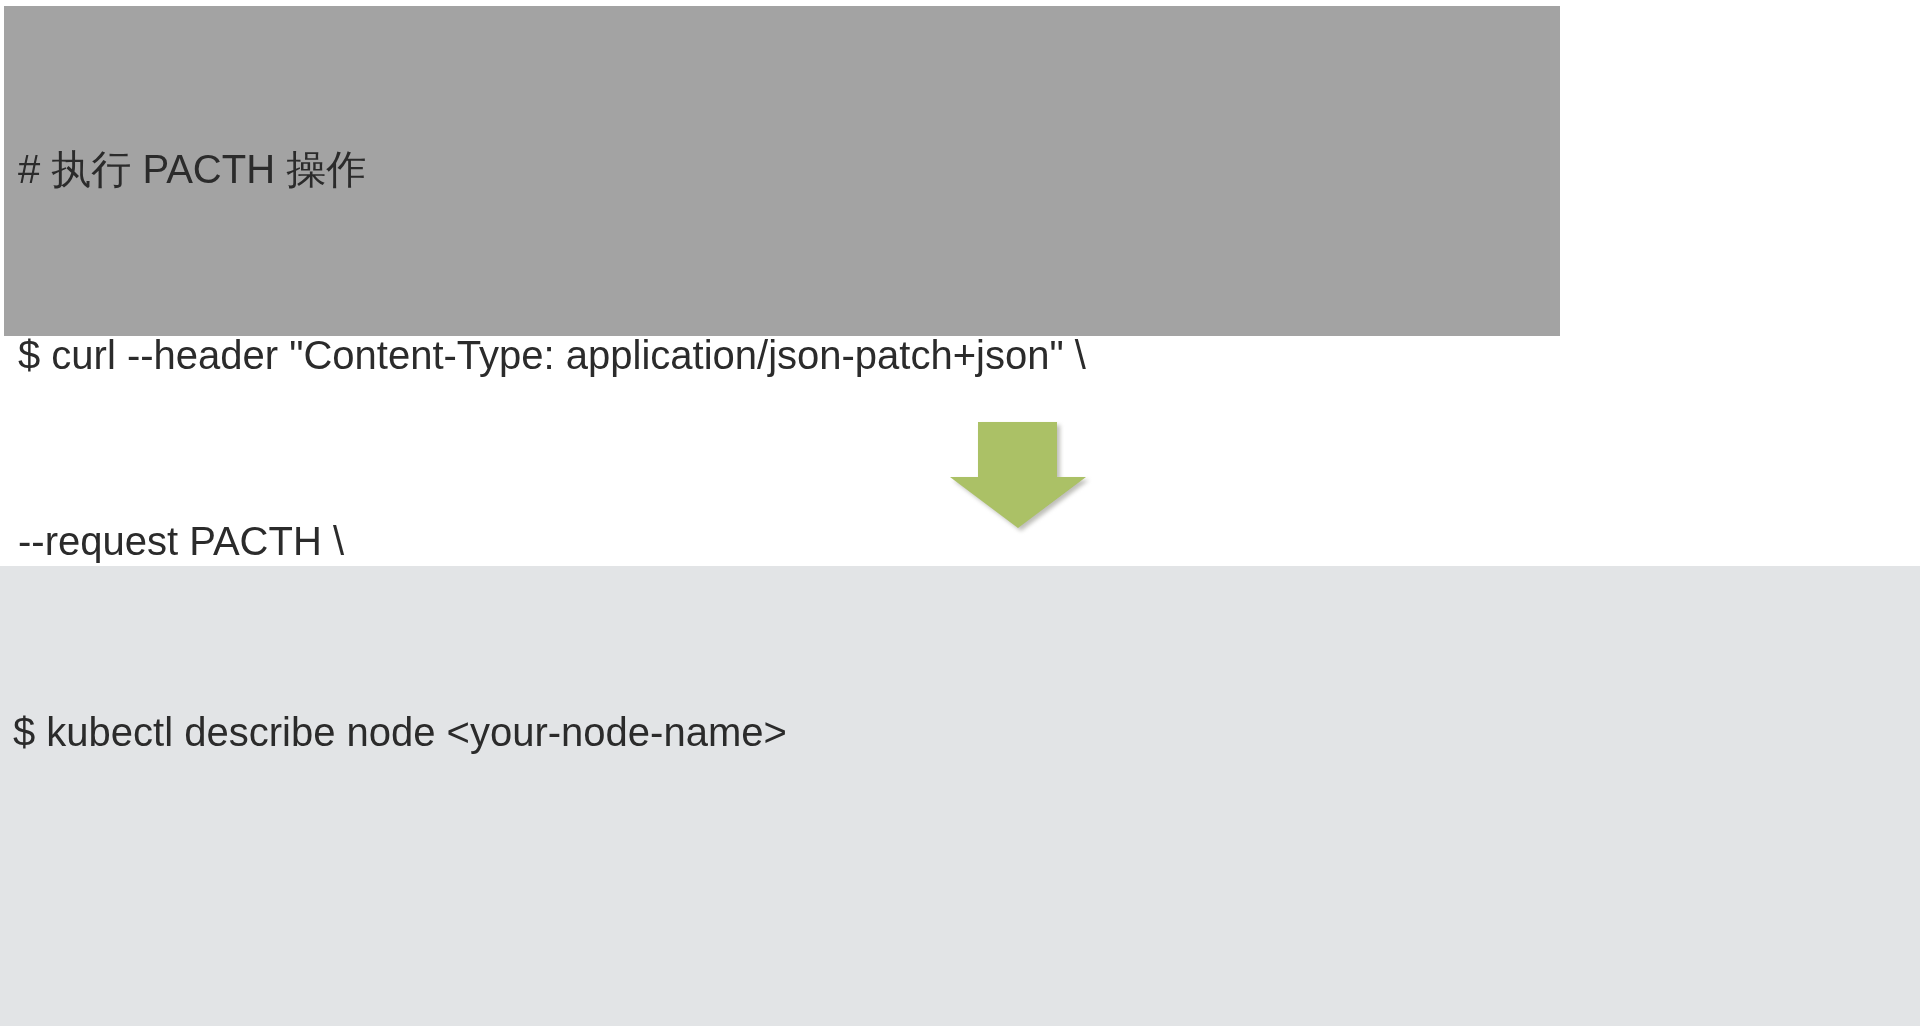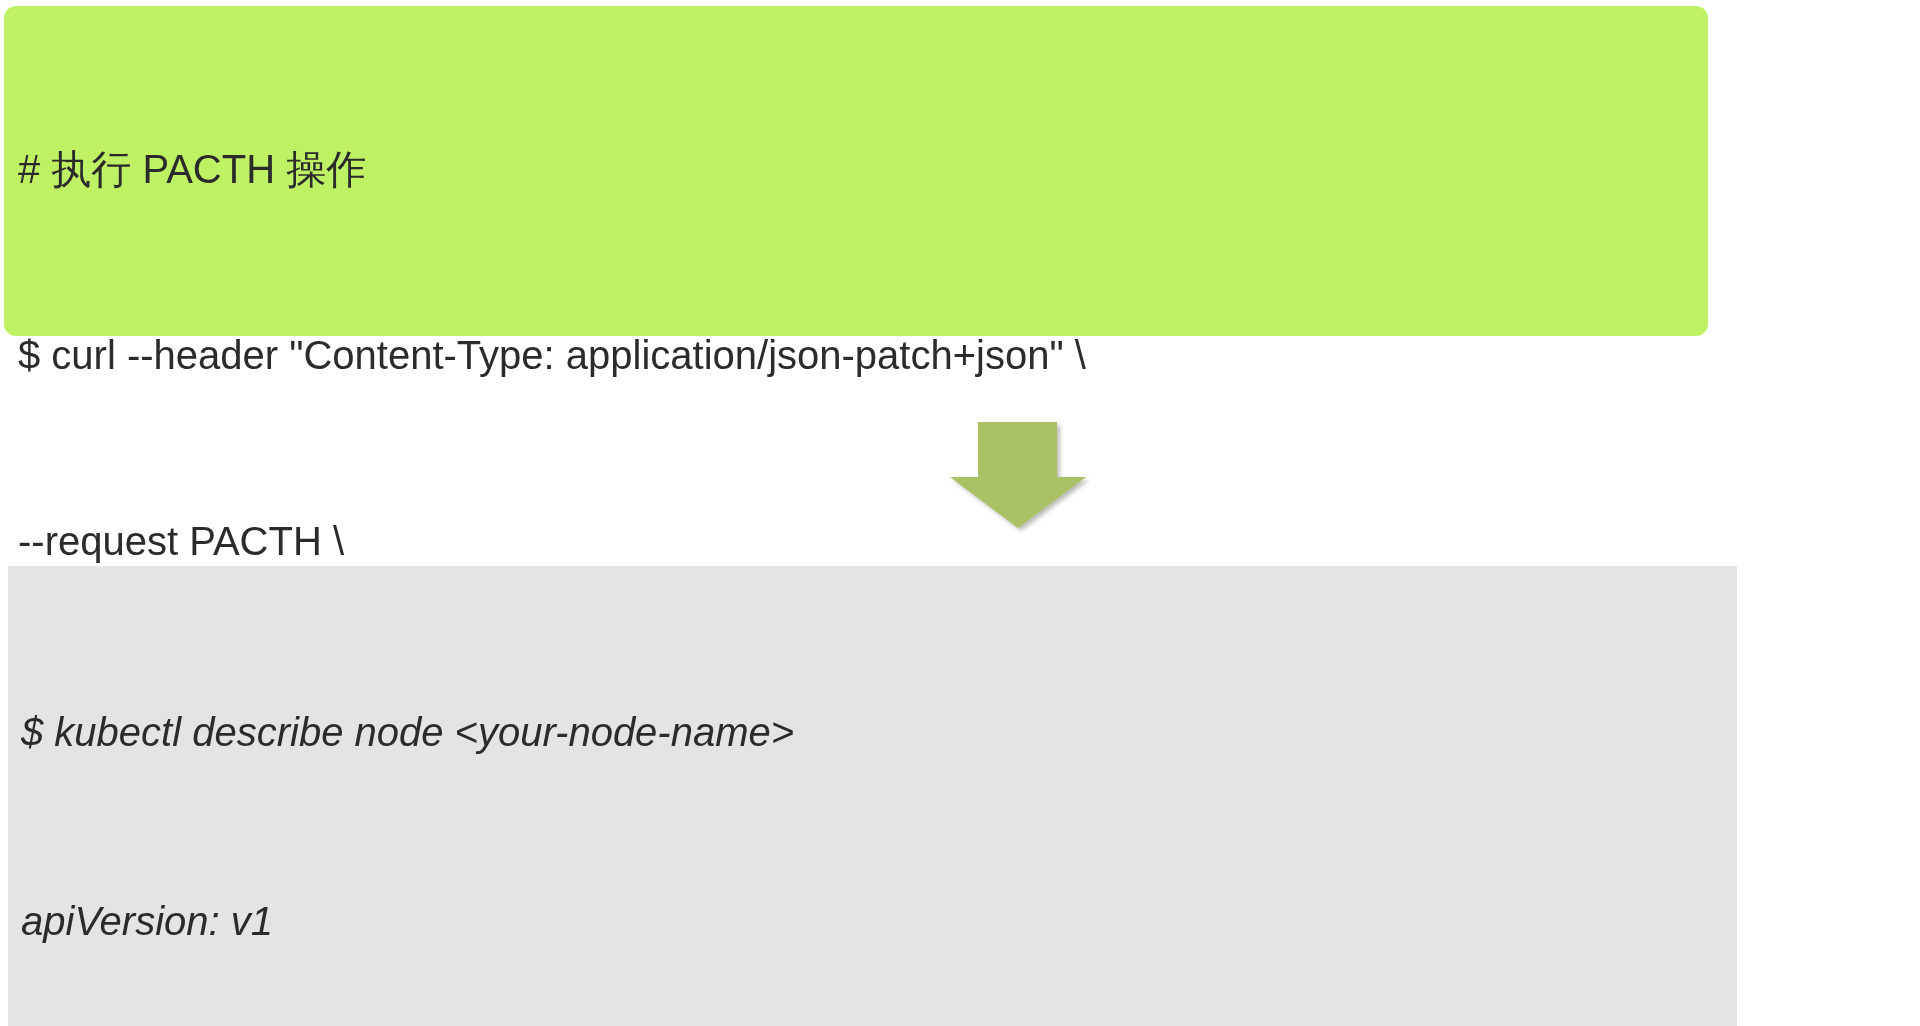--- a/index.html
+++ b/index.html
@@ -18,36 +18,34 @@
     position: absolute;
     box-sizing: border-box;
     color: #2b2b2b;
     font-size: 40px;
     white-space: pre;
     letter-spacing: 0;
   }
   #top-block {
     left: 4px;
     top: 6px;
-    width: 1704px;
+    width: 1556px;
     height: 330px;
     padding: 8px 0 0 14px;
     line-height: 62px;
-    background: #bef264;
-    border-radius: 12px;
+    background: #a3a3a3;
   }
   #bottom-block {
-    left: 8px;
+    left: 0;
     top: 566px;
-    width: 1729px;
+    width: 1920px;
     height: 460px;
     padding: 9px 0 0 13px;
     line-height: 63px;
     background: #e2e4e6;
-    font-style: italic;
   }
   .code-line {
     white-space: pre;
   }
   #arrow-wrap {
     position: absolute;
     left: 950px;
     top: 422px;
     width: 136px;
     height: 106px;
@@ -69,19 +67,18 @@
 </div>
 
 <div id="arrow-wrap">
   <svg width="136" height="106" viewBox="0 0 136 106" xmlns="http://www.w3.org/2000/svg">
     <polygon points="28,0 107,0 107,55 136,55 68,106 0,55 28,55" fill="#abc166"></polygon>
   </svg>
 </div>
 
 <div id="bottom-block" class="code-block">
   <div class="code-line">$ kubectl describe node &lt;your-node-name&gt;</div>
-  <div class="code-line">apiVersion: v1</div>
   
   
   
   
   
 </div>
 
 </body></html>

